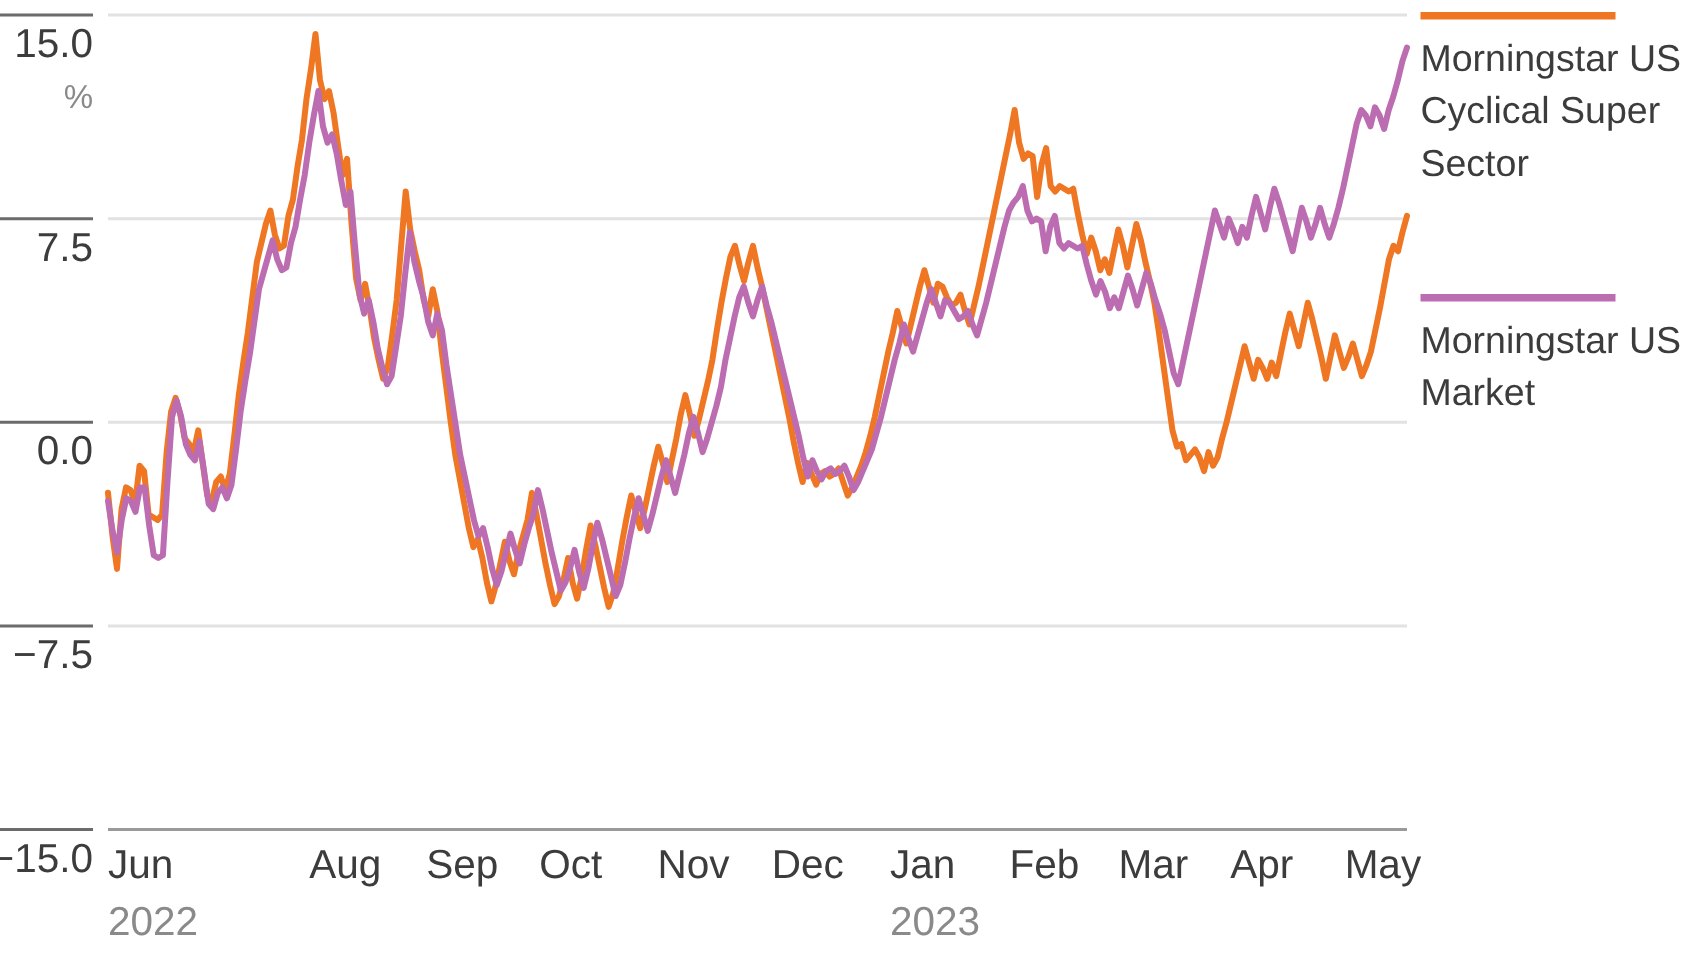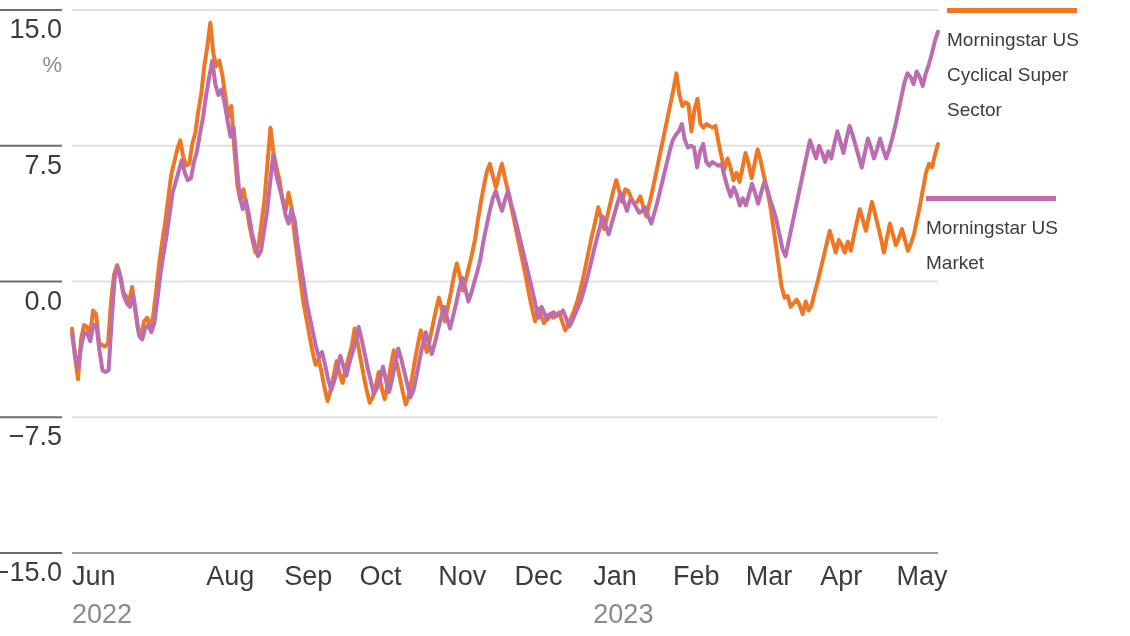--- a/index.html
+++ b/index.html
@@ -24,21 +24,21 @@
   .legend-entry {
     position: absolute;
     width: 176px;
   }
   .legend-swatch {
     width: 130px;
     height: 5px;
     margin-bottom: 9px;
   }
   .legend-text {
-    font-size: 19px;
+    font-size: 25px;
     line-height: 35px;
     color: #3c3c3c;
     word-spacing: normal;
   }
   svg { display: block; }
 </style>
 </head>
 <body>
 
 <div id="chart-root">
@@ -80,17 +80,17 @@
       </g>
       <g>
         <polyline points="72.00,328.56 75.01,357.52 78.01,379.24 81.02,339.42 84.03,324.94 87.03,326.75 90.04,335.80 93.05,310.46 96.06,314.08 99.06,343.04 102.07,344.85 105.08,346.66 108.08,343.04 111.09,301.41 114.10,274.26 117.10,265.21 120.11,276.07 123.12,292.36 126.13,295.98 129.13,301.41 132.14,286.93 135.15,308.65 138.15,330.37 141.16,333.99 144.17,321.32 147.17,317.70 150.18,326.75 153.19,315.89 156.19,290.55 159.20,263.40 162.21,241.68 165.22,221.77 168.22,198.24 171.23,174.71 174.24,162.04 177.24,149.37 180.25,140.32 183.26,156.61 186.26,165.66 189.27,163.85 192.28,143.94 195.28,133.08 198.29,111.36 201.30,93.26 204.31,66.11 207.31,46.20 210.32,22.67 213.33,53.44 216.33,66.11 219.34,60.68 222.35,75.16 225.35,96.88 228.36,116.79 231.37,105.93 234.38,149.37 237.38,185.57 240.39,200.05 243.40,189.19 246.40,205.48 249.41,225.39 252.42,239.87 255.42,252.54 258.43,245.30 261.44,223.58 264.44,200.05 267.45,163.85 270.46,127.65 273.47,152.99 276.47,167.47 279.48,180.14 282.49,200.05 285.49,210.91 288.50,192.81 291.51,207.29 294.51,234.44 297.52,257.97 300.53,281.50 303.53,303.22 306.54,319.51 309.55,335.80 312.56,352.09 315.56,364.76 318.57,359.33 321.58,372.00 324.58,388.29 327.59,400.96 330.60,390.10 333.60,375.62 336.61,361.14 339.62,373.81 342.63,382.86 345.63,368.38 348.64,357.52 351.65,346.66 354.65,328.56 357.66,343.04 360.67,359.33 363.67,375.62 366.68,390.10 369.69,402.77 372.69,397.34 375.70,386.48 378.71,372.00 381.72,388.29 384.72,399.15 387.73,384.67 390.74,366.57 393.74,350.28 396.75,362.95 399.76,377.43 402.76,391.91 405.77,404.58 408.78,395.53 411.78,379.24 414.79,361.14 417.80,344.85 420.81,330.37 423.81,341.23 426.82,352.09 429.83,339.42 432.83,324.94 435.84,310.46 438.85,297.79 441.85,308.65 444.86,321.32 447.87,306.84 450.88,292.36 453.88,276.07 456.89,263.40 459.90,276.07 462.90,290.55 465.91,279.69 468.92,267.02 471.92,254.35 474.93,239.87 477.94,219.96 480.94,201.86 483.95,185.57 486.96,171.09 489.97,163.85 492.97,176.52 495.98,187.38 498.99,174.71 501.99,163.85 505.00,178.33 508.01,191.00 511.01,205.48 514.02,219.96 517.03,234.44 520.03,248.92 523.04,263.40 526.05,277.88 529.06,294.17 532.06,308.65 535.07,321.32 538.08,308.65 541.08,315.89 544.09,323.13 547.10,315.89 550.10,314.08 553.11,317.70 556.12,315.89 559.13,312.27 562.13,321.32 565.14,330.37 568.15,324.94 571.15,317.70 574.16,310.46 577.17,301.41 580.17,290.55 583.18,277.88 586.19,263.40 589.19,248.92 592.20,234.44 595.21,221.77 598.22,207.29 601.22,218.15 604.23,229.01 607.24,216.34 610.24,203.67 613.25,191.00 616.26,180.14 619.26,191.00 622.27,201.86 625.28,189.19 628.28,191.00 631.29,198.24 634.30,203.67 637.31,201.86 640.31,196.43 643.32,207.29 646.33,216.34 649.33,203.67 652.34,191.00 655.35,176.52 658.35,162.04 661.36,147.56 664.37,133.08 667.38,118.60 670.38,104.12 673.39,89.64 676.40,73.35 679.40,95.07 682.41,105.93 685.42,102.31 688.42,104.12 691.43,131.27 694.44,109.55 697.44,98.69 700.45,124.03 703.46,127.65 706.47,124.03 709.47,125.84 712.48,127.65 715.49,125.84 718.49,142.13 721.50,156.61 724.51,169.28 727.51,158.42 730.52,167.47 733.53,180.14 736.53,172.90 739.54,181.95 742.55,167.47 745.56,152.99 748.56,163.85 751.57,178.33 754.58,163.85 757.58,149.37 760.59,160.23 763.60,174.71 766.60,187.38 769.61,201.86 772.62,221.77 775.63,243.49 778.63,265.21 781.64,286.93 784.65,297.79 787.65,295.98 790.66,306.84 793.67,303.22 796.67,299.60 799.68,305.03 802.69,314.08 805.69,301.41 808.70,310.46 811.71,305.03 814.72,292.36 817.72,281.50 820.73,268.83 823.74,256.16 826.74,243.49 829.75,230.82 832.76,241.68 835.76,252.54 838.77,239.87 841.78,245.30 844.78,252.54 847.79,241.68 850.80,250.73 853.81,236.25 856.81,221.77 859.82,209.10 862.83,219.96 865.83,230.82 868.84,216.34 871.85,201.86 874.85,212.72 877.86,225.39 880.87,238.06 883.88,252.54 886.88,238.06 889.89,223.58 892.90,234.44 895.90,245.30 898.91,238.06 901.92,229.01 904.92,239.87 907.93,250.73 910.94,243.49 913.94,234.44 916.95,219.96 919.96,205.48 922.97,189.19 925.97,172.90 928.98,163.85 931.99,167.47 934.99,154.80 938.00,143.94" fill="none" stroke="#ef7622" stroke-width="4" stroke-linejoin="round" stroke-linecap="round"></polyline>
         <polyline points="72.00,333.99 75.05,353.90 78.10,368.38 81.15,346.66 84.20,332.18 87.25,333.99 90.30,341.23 93.35,324.94 96.39,324.94 99.44,350.28 102.49,370.19 105.54,372.00 108.59,370.19 111.64,321.32 114.69,277.88 117.74,267.02 120.79,277.88 123.84,295.98 126.89,303.22 129.94,306.84 132.99,294.17 136.04,314.08 139.08,335.80 142.13,339.42 145.18,328.56 148.23,324.94 151.28,332.18 154.33,323.13 157.38,299.60 160.43,274.26 163.48,254.35 166.53,236.25 169.58,214.53 172.63,192.81 175.68,181.95 178.73,171.09 181.77,160.23 184.82,172.90 187.87,180.14 190.92,178.33 193.97,162.04 197.02,151.18 200.07,133.08 203.12,116.79 206.17,95.07 209.22,76.97 212.27,60.68 215.32,84.21 218.37,95.07 221.42,89.64 224.46,102.31 227.51,120.41 230.56,136.70 233.61,127.65 236.66,163.85 239.71,196.43 242.76,209.10 245.81,200.05 248.86,214.53 251.91,232.63 254.96,245.30 258.01,256.16 261.06,250.73 264.11,230.82 267.15,210.91 270.20,181.95 273.25,154.80 276.30,174.71 279.35,187.38 282.40,198.24 285.45,214.53 288.50,223.58 291.55,209.10 294.60,219.96 297.65,243.49 300.70,263.40 303.75,283.31 306.80,303.22 309.85,317.70 312.89,332.18 315.94,346.66 318.99,357.52 322.04,352.09 325.09,364.76 328.14,379.24 331.19,390.10 334.24,381.05 337.29,368.38 340.34,355.71 343.39,366.57 346.44,375.62 349.49,362.95 352.54,352.09 355.58,343.04 358.63,326.75 361.68,339.42 364.73,353.90 367.78,368.38 370.83,381.05 373.88,393.72 376.93,388.29 379.98,379.24 383.03,366.57 386.08,381.05 389.13,391.91 392.18,379.24 395.23,362.95 398.27,348.47 401.32,359.33 404.37,372.00 407.42,384.67 410.47,397.34 413.52,390.10 416.57,375.62 419.62,359.33 422.67,344.85 425.72,332.18 428.77,343.04 431.82,353.90 434.87,343.04 437.92,330.37 440.96,317.70 444.01,306.84 447.06,317.70 450.11,328.56 453.16,315.89 456.21,303.22 459.26,288.74 462.31,277.88 465.36,288.74 468.41,301.41 471.46,292.36 474.51,281.50 477.56,270.64 480.61,257.97 483.65,239.87 486.70,225.39 489.75,210.91 492.80,198.24 495.85,191.00 498.90,201.86 501.95,210.91 505.00,200.05 508.05,191.00 511.10,203.67 514.15,214.53 517.20,227.20 520.25,239.87 523.30,252.54 526.35,265.21 529.39,277.88 532.44,290.55 535.49,305.03 538.54,317.70 541.59,306.84 544.64,314.08 547.69,319.51 550.74,314.08 553.79,312.27 556.84,315.89 559.89,314.08 562.94,310.46 565.99,317.70 569.04,326.75 572.08,321.32 575.13,314.08 578.18,306.84 581.23,299.60 584.28,288.74 587.33,277.88 590.38,265.21 593.43,252.54 596.48,239.87 599.53,229.01 602.58,216.34 605.63,225.39 608.68,234.44 611.73,223.58 614.77,212.72 617.82,201.86 620.87,192.81 623.92,201.86 626.97,210.91 630.02,200.05 633.07,201.86 636.12,207.29 639.17,212.72 642.22,210.91 645.27,207.29 648.32,216.34 651.37,223.58 654.42,212.72 657.46,201.86 660.51,189.19 663.56,176.52 666.61,163.85 669.66,151.18 672.71,140.32 675.76,134.89 678.81,131.27 681.86,124.03 684.91,140.32 687.96,147.56 691.01,145.75 694.06,147.56 697.11,167.47 700.15,151.18 703.20,143.94 706.25,162.04 709.30,165.66 712.35,162.04 715.40,163.85 718.45,165.66 721.50,163.85 724.55,176.52 727.60,187.38 730.65,196.43 733.70,187.38 736.75,194.62 739.80,205.48 742.85,198.24 745.89,205.48 748.94,194.62 751.99,183.76 755.04,192.81 758.09,203.67 761.14,192.81 764.19,181.95 767.24,189.19 770.29,200.05 773.34,209.10 776.39,219.96 779.44,234.44 782.49,248.92 785.54,256.16 788.58,241.68 791.63,227.20 794.68,212.72 797.73,198.24 800.78,183.76 803.83,169.28 806.88,154.80 809.93,140.32 812.98,149.37 816.03,158.42 819.08,145.75 822.13,152.99 825.18,162.04 828.23,151.18 831.27,158.42 834.32,143.94 837.37,131.27 840.42,142.13 843.47,152.99 846.52,138.51 849.57,125.84 852.62,134.89 855.67,145.75 858.72,156.61 861.77,167.47 864.82,152.99 867.87,138.51 870.92,147.56 873.96,158.42 877.01,149.37 880.06,138.51 883.11,149.37 886.16,158.42 889.21,149.37 892.26,138.51 895.31,125.84 898.36,111.36 901.41,96.88 904.46,82.40 907.51,73.35 910.56,76.97 913.61,84.21 916.65,71.54 919.70,76.97 922.75,86.02 925.80,73.35 928.85,64.30 931.90,53.44 934.95,40.77 938.00,31.72" fill="none" stroke="#bc6cb0" stroke-width="4" stroke-linejoin="round" stroke-linecap="round"></polyline>
       </g>
     </svg>
 <div class="legend-entry" style="left: 947px; top: 8px;">
       <div class="legend-swatch" style="background: rgb(239, 118, 34);"></div>
       <div class="legend-text">Morningstar US Cyclical Super Sector</div>
     </div>
-    <div class="legend-entry" style="left: 926px; top: 196px;">
+    <div class="legend-entry" style="left: 947px; top: 196px;">
       <div class="legend-swatch" style="background: rgb(188, 108, 176);"></div>
       <div class="legend-text">Morningstar US Market</div>
     </div>
   </div>
 
 </body></html>

